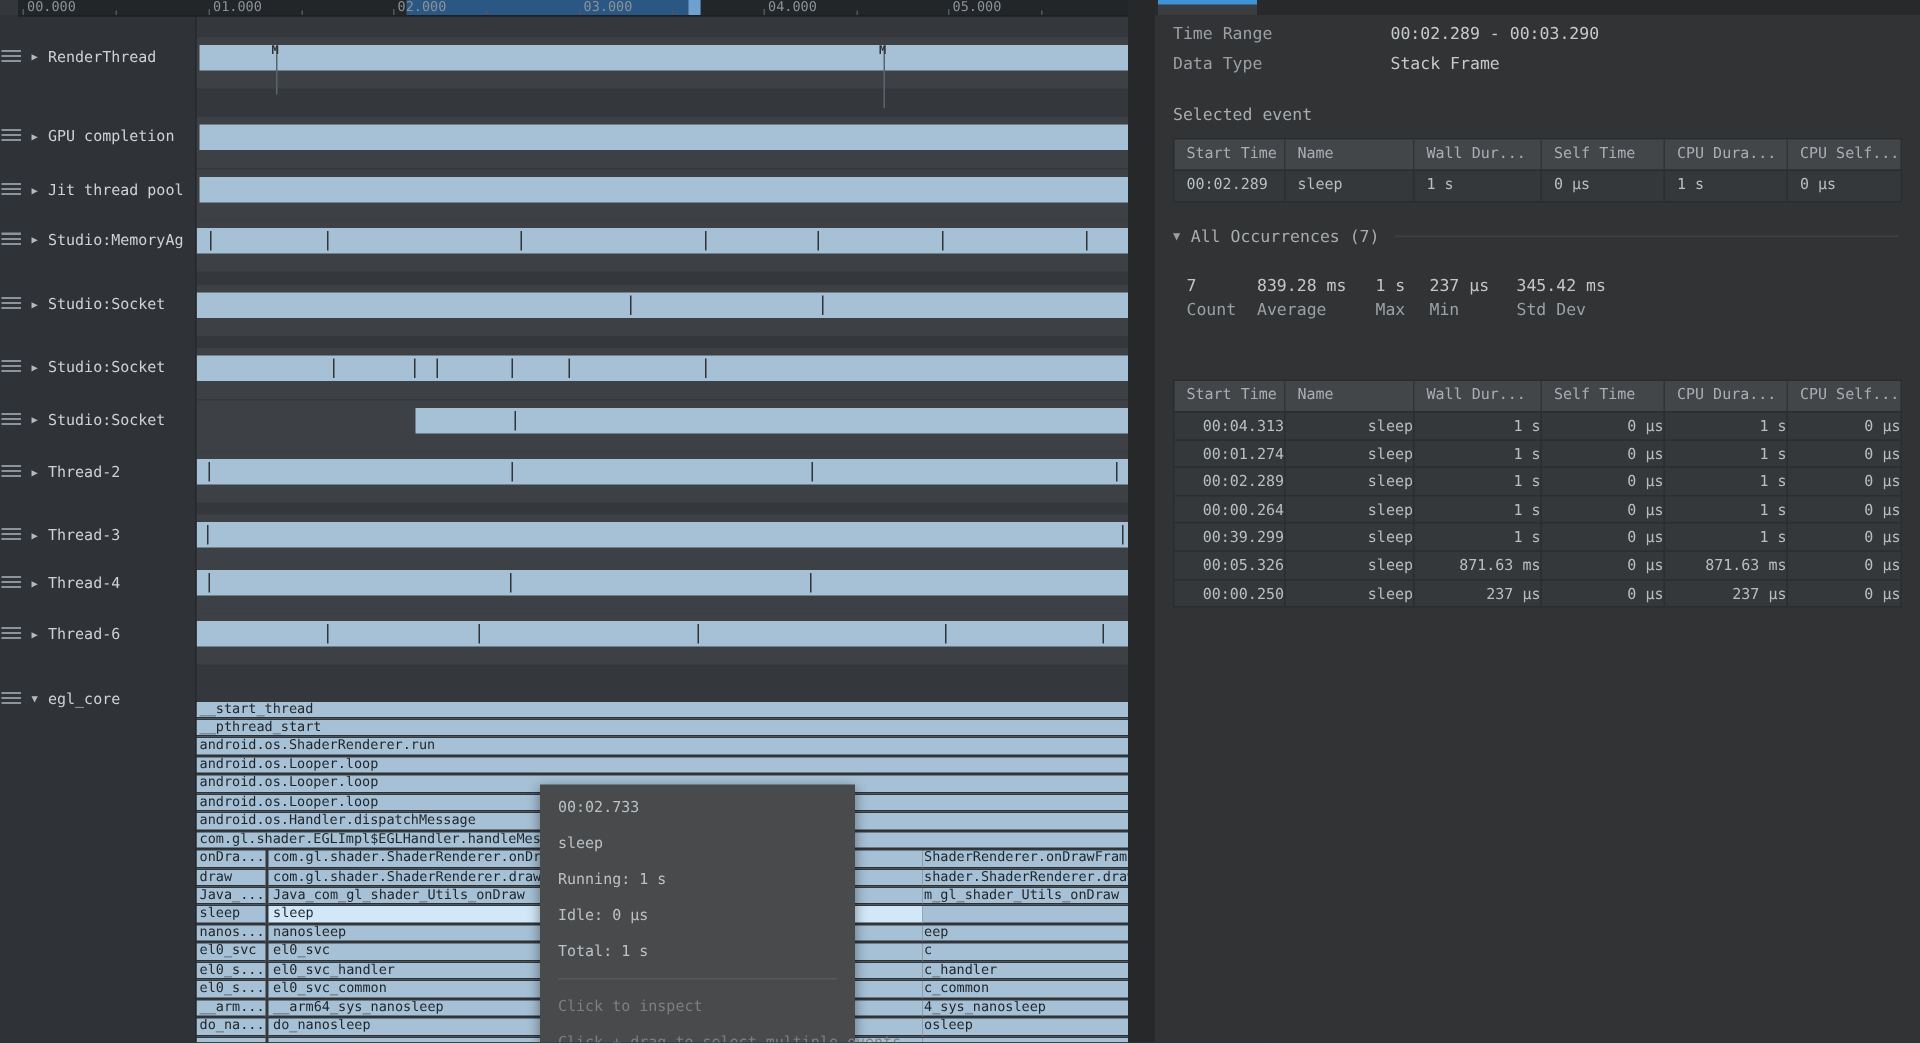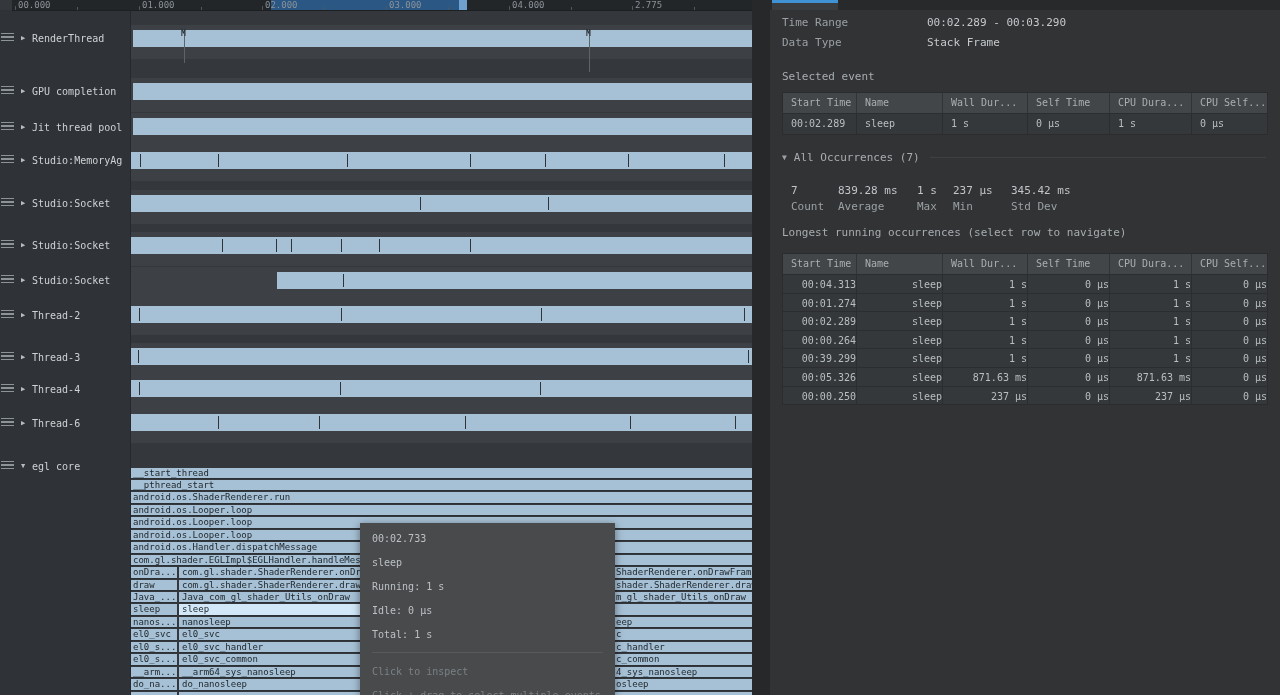--- a/index.html
+++ b/index.html
@@ -24,21 +24,21 @@
   .ttick{position:absolute;width:1px;background:#2e3438;z-index:2;}
   .marker-m{position:absolute;z-index:3;color:#2c3338;font-size:8px;font-weight:bold;line-height:8px;}
   .marker-line{position:absolute;width:1px;background:#5d6putext468;background:#5d6468;z-index:2;}
   
   .frow-seg{position:absolute;height:11.45px;background:#a6c0d5;font-size:9px;line-height:11px;color:#1e252a;
             overflow:hidden;white-space:nowrap;padding-left:3px;box-sizing:border-box;z-index:1;
             border-bottom:1px solid #2c3135;}
   .frow-seg.sel{background:#d2e8f9;}
   .frow-seg.rt{padding-left:1px;}
   
-  .tooltip{position:absolute;left:360px;top:523px;width:255px;height:172px;background:#484a4c;
+  .tooltip{position:absolute;left:360px;top:523px;width:210px;height:172px;background:#484a4c;
            box-shadow:0 2px 8px rgba(0,0,0,.45);padding:10px 12px;box-sizing:border-box;z-index:20;}
   .tt-line{font-size:10px;color:#bcc1c4;white-space:nowrap;margin-top:13px;line-height:11px;}
   .tt-line.first{margin-top:0;}
   .tt-rule{border-top:1px solid #575a5d;margin:12px 0 2px 0;}
   .tt-hint{font-size:10px;color:#7b8084;white-space:nowrap;margin-top:13px;line-height:11px;}
   
   .divider{position:absolute;left:752px;top:0;width:18px;height:695px;background:#26282a;}
   .panel{position:absolute;left:770px;top:0;width:510px;height:695px;background:#313335;}
   .panel-topstrip{position:absolute;left:0;top:0;width:510px;height:10px;background:#27292b;}
   .panel-tab{position:absolute;left:2px;top:0;width:66px;height:10px;background:#3a3d40;
@@ -79,21 +79,21 @@
         <div class="tickline" style="left: 189px; height: 3px;"></div>
         <div class="tick-label" style="left: 253px;">02.000</div>
         <div class="tickline" style="left: 250px;"></div>
         <div class="tickline" style="left: 312px; height: 3px;"></div>
         <div class="tick-label" style="left: 377px;">03.000</div>
         <div class="tickline" style="left: 374px;"></div>
         <div class="tickline" style="left: 436px; height: 3px;"></div>
         <div class="tick-label" style="left: 500px;">04.000</div>
         <div class="tickline" style="left: 497px;"></div>
         <div class="tickline" style="left: 559px; height: 3px;"></div>
-        <div class="tick-label" style="left: 623px;">2.775</div>
+        <div class="tick-label" style="left: 623px;">05.000</div>
         <div class="tickline" style="left: 620px;"></div>
         <div class="tickline" style="left: 682px; height: 3px;"></div>
         <div class="tick-label" style="left: 746px;">06.0</div>
         <div class="tickline" style="left: 743px;"></div>
       </div>
     <div class="names">
         <div class="thread-label" style="top: 20px;">
           <div class="grip"></div>
           <div class="arr">▶</div>
           <div class="tname">RenderThread</div>
@@ -307,21 +307,20 @@
         <div class="stat-lab" style="left: 21px; top: 200px;">Count</div>
         <div class="stat-val" style="left: 68px; top: 184px;">839.28 ms</div>
         <div class="stat-lab" style="left: 68px; top: 200px;">Average</div>
         <div class="stat-val" style="left: 147px; top: 184px;">1 s</div>
         <div class="stat-lab" style="left: 147px; top: 200px;">Max</div>
         <div class="stat-val" style="left: 183px; top: 184px;">237 µs</div>
         <div class="stat-lab" style="left: 183px; top: 200px;">Min</div>
         <div class="stat-val" style="left: 241px; top: 184px;">345.42 ms</div>
         <div class="stat-lab" style="left: 241px; top: 200px;">Std Dev</div>
       </div>
-    <div class="sec-title" style="top:226px">Longest running occurrences (select row to navigate)</div>
     <div class="tbl" style="top:253px">
         <div class="tr head">
           <div class="td" style="width: 74px;">Start Time</div>
           <div class="td" style="width: 86px;">Name</div>
           <div class="td" style="width: 85px;">Wall Dur...</div>
           <div class="td" style="width: 82px;">Self Time</div>
           <div class="td" style="width: 82px;">CPU Dura...</div>
           <div class="td" style="width: 75px;">CPU Self...</div>
         </div>
         <div class="tr data short">

